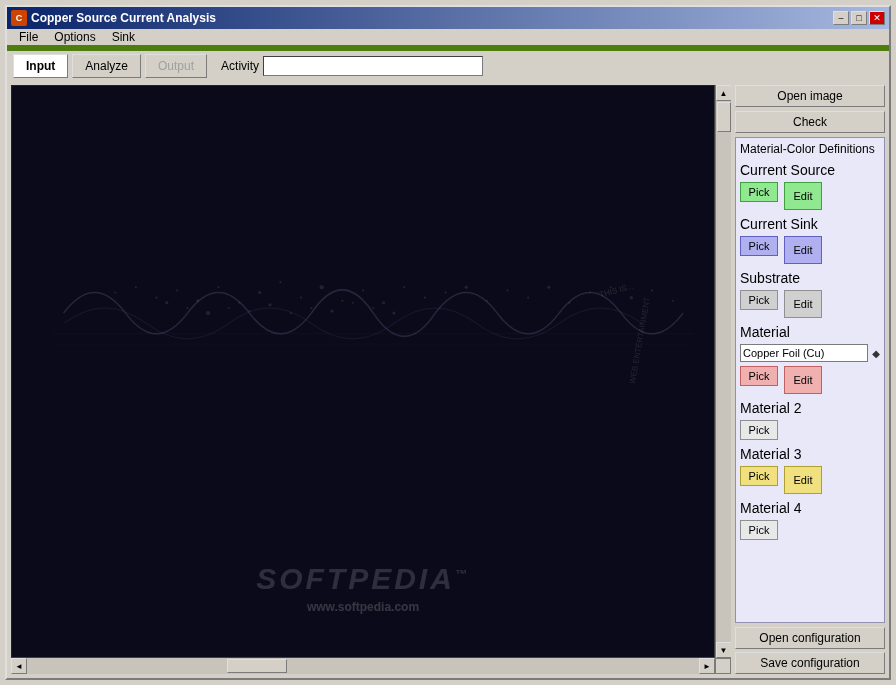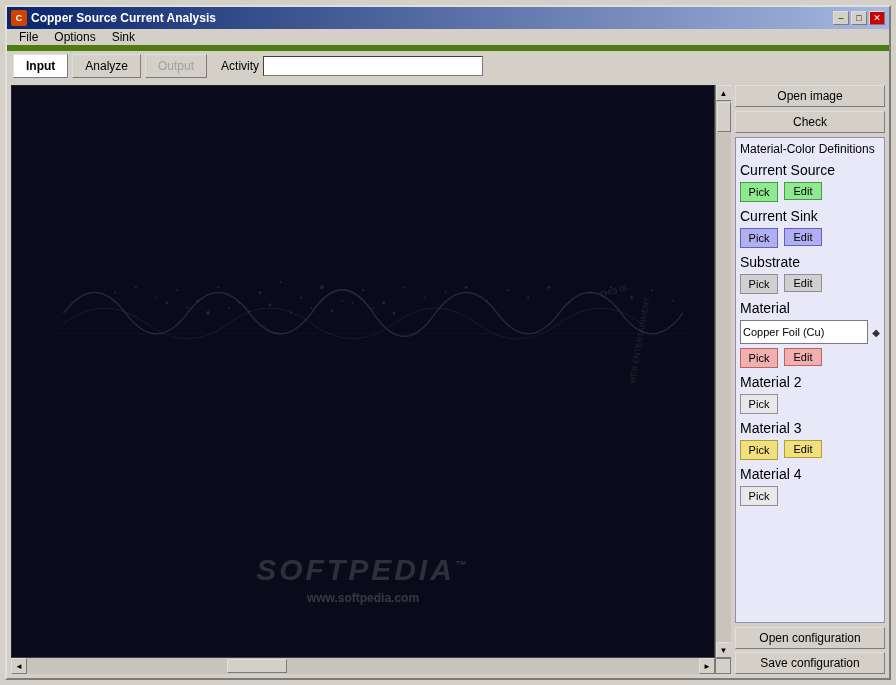--- a/index.html
+++ b/index.html
@@ -318,21 +318,21 @@
     }
 
     .pick-btn.green { background: #90e890; border-color: #40a040; }
     .pick-btn.blue { background: #b0b0f0; border-color: #6060c0; }
     .pick-btn.gray { background: #d0d0d0; border-color: #909090; }
     .pick-btn.pink { background: #f0b0b0; border-color: #c06060; }
     .pick-btn.yellow { background: #f0e080; border-color: #b0a030; }
     .pick-btn.light { background: #e8e8e8; border-color: #909090; }
 
     .edit-btn {
-      height: 18px;
+      height: 28px;
       min-width: 38px;
       font-size: 11px;
       cursor: pointer;
       border: 1px solid #7b7b7b;
       border-top: 1px solid #dfdfdf;
       border-left: 1px solid #dfdfdf;
       display: flex;
       align-items: center;
       justify-content: center;
       padding: 0 4px;
@@ -348,21 +348,21 @@
       display: flex;
       align-items: center;
       gap: 4px;
     }
 
     .material-dropdown {
       font-size: 11px;
       flex: 1;
       background: white;
       border: 1px solid #7b7b7b;
-      height: 24px;
+      height: 18px;
       padding: 0 2px;
       appearance: none;
     }
 
     .dropdown-arrow {
       font-size: 10px;
       color: #333;
     }
 
     .bottom-buttons {
@@ -470,21 +470,21 @@
             </g>
 
             <path d="M 50 220 Q 80 180 110 220 Q 140 260 170 220 Q 200 180 230 220 Q 260 260 290 220 Q 320 175 350 220 Q 380 265 410 220 Q 440 180 470 220 Q 500 260 530 220 Q 560 180 590 220 Q 620 260 650 220" fill="none" stroke="rgba(180,200,255,0.5)" stroke-width="1.5"></path>
 
             <path d="M 50 230 Q 90 200 130 230 Q 170 260 210 230 Q 250 200 290 230 Q 330 260 370 230 Q 410 200 450 230 Q 490 260 530 230 Q 570 200 610 230" fill="none" stroke="rgba(150,180,255,0.3)" stroke-width="1"></path>
 
             <line x1="40" y1="240" x2="660" y2="240" stroke="rgba(200,220,255,0.2)" stroke-width="0.5"></line>
             <line x1="40" y1="250" x2="660" y2="250" stroke="rgba(200,220,255,0.15)" stroke-width="0.5"></line>
           </svg>
 
-          <div style="position:absolute; display:flex; flex-direction:column; align-items:center; bottom:52px; width:100%;text-align:right;">
+          <div style="position:absolute; display:flex; flex-direction:column; align-items:center; bottom:43px; width:100%;text-align:right;">
             <div style="font-size:30px; font-weight:bold; color:rgba(255,255,255,0.15); letter-spacing:3px; font-style:italic;">
               <span>SOFTPEDIA</span><span style="font-size:12px; vertical-align:super;">™</span>
             </div>
             <div style="font-size:12px; color:rgba(255,255,255,0.18); margin-top:4px;font-weight:bold;">www.softpedia.com</div>
           </div>
 
           <div style="position:absolute; top:200px; right:80px; color:rgba(255,255,255,0.12); font-size:8px; transform:rotate(-15deg); white-space:nowrap;">THIS IS...</div>
           <div style="position:absolute; top:250px; right:30px; color:rgba(255,255,255,0.1); font-size:8px; transform:rotate(-80deg); white-space:nowrap;">WEB ENTERTAINMENT</div>
         </div>
 

